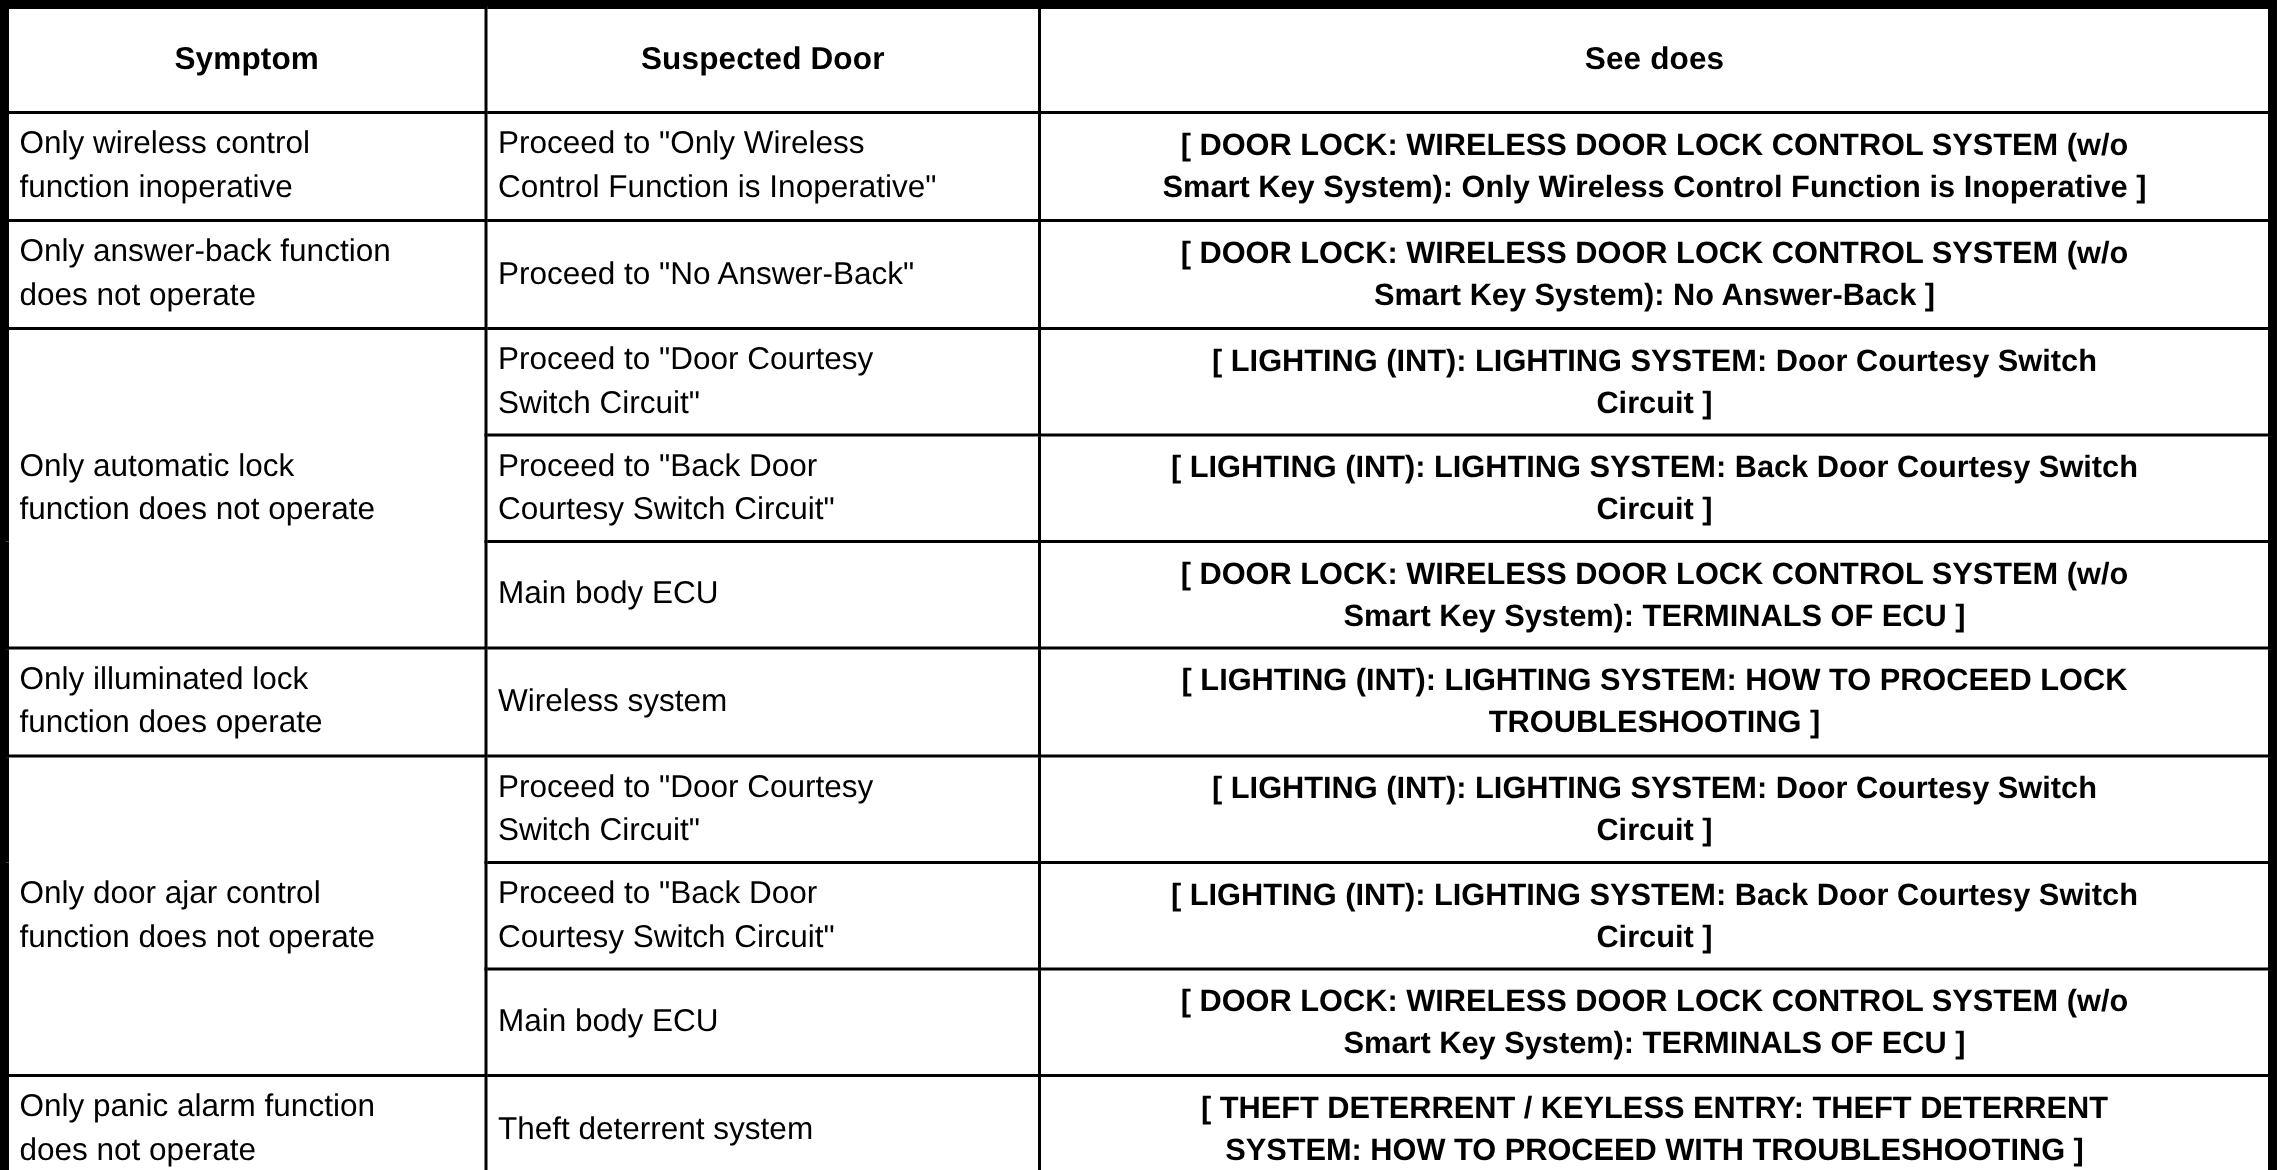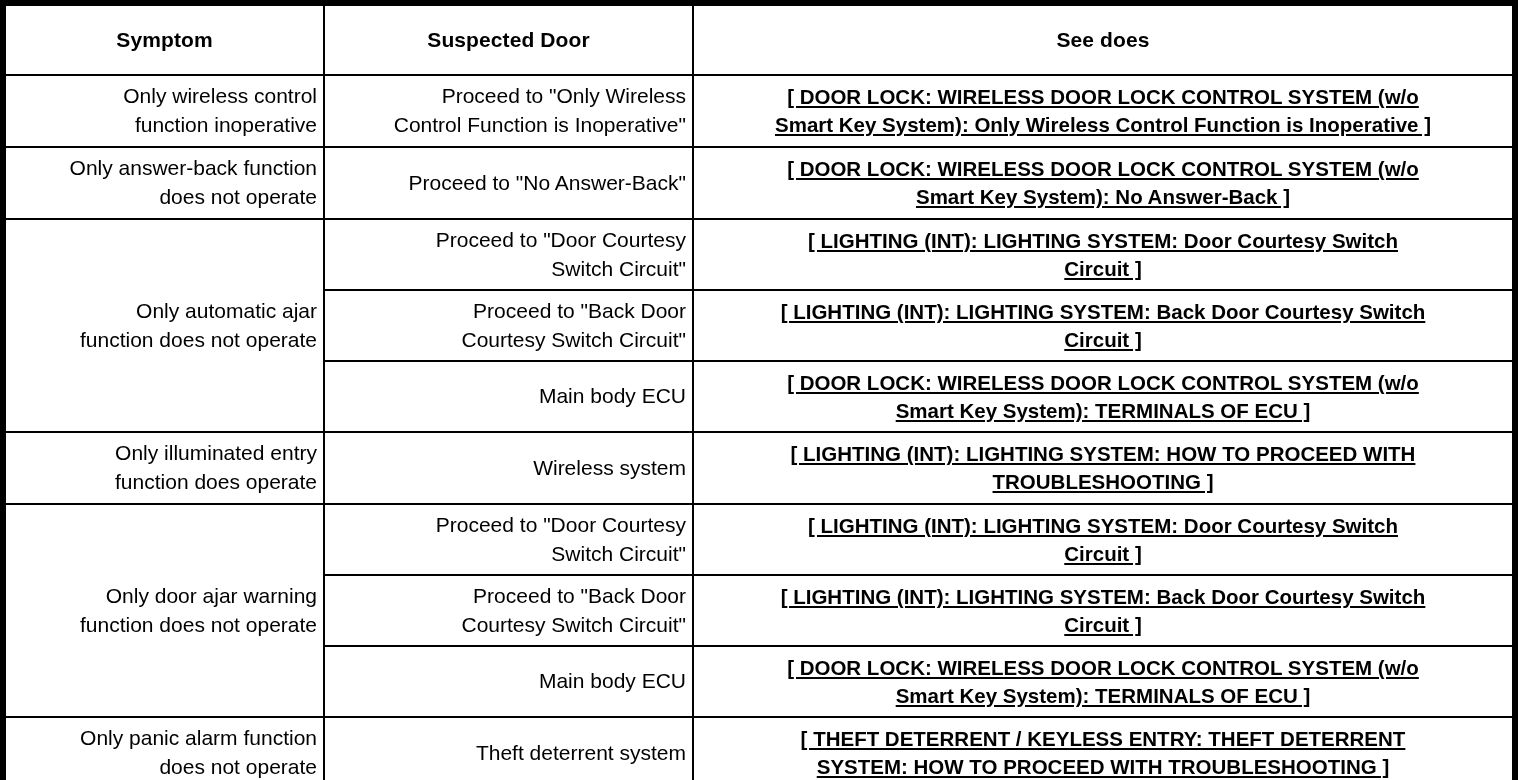--- a/index.html
+++ b/index.html
@@ -52,21 +52,21 @@
     text-align: center;
     font-weight: bold;
     font-size: 21px;
     letter-spacing: 0.1px;
   }
   thead th .hdr-text { display: block; padding: 0 18px; text-align: center; }
 
   
   td.symptom-cell,
   td.suspected-cell {
-    text-align: right;
+    text-align: left;
     font-weight: normal;
     font-size: 21px;
     line-height: 1.38;
   }
   td.symptom-cell .cell-text,
   td.suspected-cell .cell-text {
     display: block;
     padding: 4px 6px 4px 7px;
     white-space: pre-line;
   }
@@ -74,21 +74,20 @@
   td.seepage-cell {
     text-align: center;
     font-weight: bold;
     font-size: 20.5px;
     line-height: 1.35;
   }
   td.seepage-cell .cell-text {
     display: block;
     padding: 4px 10px;
     white-space: pre-line;
-    text-decoration: underline;
   }
 
   
   tr.h-72  td, tr.h-72  th { height: 68px; }
   tr.h-73  td, tr.h-73  th { height: 69px; }
   tr.h-74  td, tr.h-74  th { height: 70px; }
 </style>
 </head>
 <body>
 
@@ -138,21 +137,21 @@
           <td class="suspected-cell">
             <span class="cell-text">Proceed to "No Answer-Back"</span>
           </td>
           <td class="seepage-cell">
             <span class="cell-text">[ DOOR LOCK: WIRELESS DOOR LOCK CONTROL SYSTEM (w/o
 Smart Key System): No Answer-Back ]</span>
           </td>
         </tr>
         <tr class="h-73">
           <td class="symptom-cell" rowspan="3">
-            <span class="cell-text">Only automatic ajar
+            <span class="cell-text">Only automatic lock
 function does not operate</span>
           </td>
           <td class="suspected-cell">
             <span class="cell-text">Proceed to "Door Courtesy
 Switch Circuit"</span>
           </td>
           <td class="seepage-cell">
             <span class="cell-text">[ LIGHTING (INT): LIGHTING SYSTEM: Door Courtesy Switch
 Circuit ]</span>
           </td>
@@ -171,34 +170,34 @@
           <td class="suspected-cell">
             <span class="cell-text">Main body ECU</span>
           </td>
           <td class="seepage-cell">
             <span class="cell-text">[ DOOR LOCK: WIRELESS DOOR LOCK CONTROL SYSTEM (w/o
 Smart Key System): TERMINALS OF ECU ]</span>
           </td>
         </tr>
         <tr class="h-74">
           <td class="symptom-cell">
-            <span class="cell-text">Only illuminated entry
+            <span class="cell-text">Only illuminated lock
 function does operate</span>
           </td>
           <td class="suspected-cell">
             <span class="cell-text">Wireless system</span>
           </td>
           <td class="seepage-cell">
-            <span class="cell-text">[ LIGHTING (INT): LIGHTING SYSTEM: HOW TO PROCEED WITH
+            <span class="cell-text">[ LIGHTING (INT): LIGHTING SYSTEM: HOW TO PROCEED LOCK
 TROUBLESHOOTING ]</span>
           </td>
         </tr>
         <tr class="h-73">
           <td class="symptom-cell" rowspan="3">
-            <span class="cell-text">Only door ajar warning
+            <span class="cell-text">Only door ajar control
 function does not operate</span>
           </td>
           <td class="suspected-cell">
             <span class="cell-text">Proceed to "Door Courtesy
 Switch Circuit"</span>
           </td>
           <td class="seepage-cell">
             <span class="cell-text">[ LIGHTING (INT): LIGHTING SYSTEM: Door Courtesy Switch
 Circuit ]</span>
           </td>

